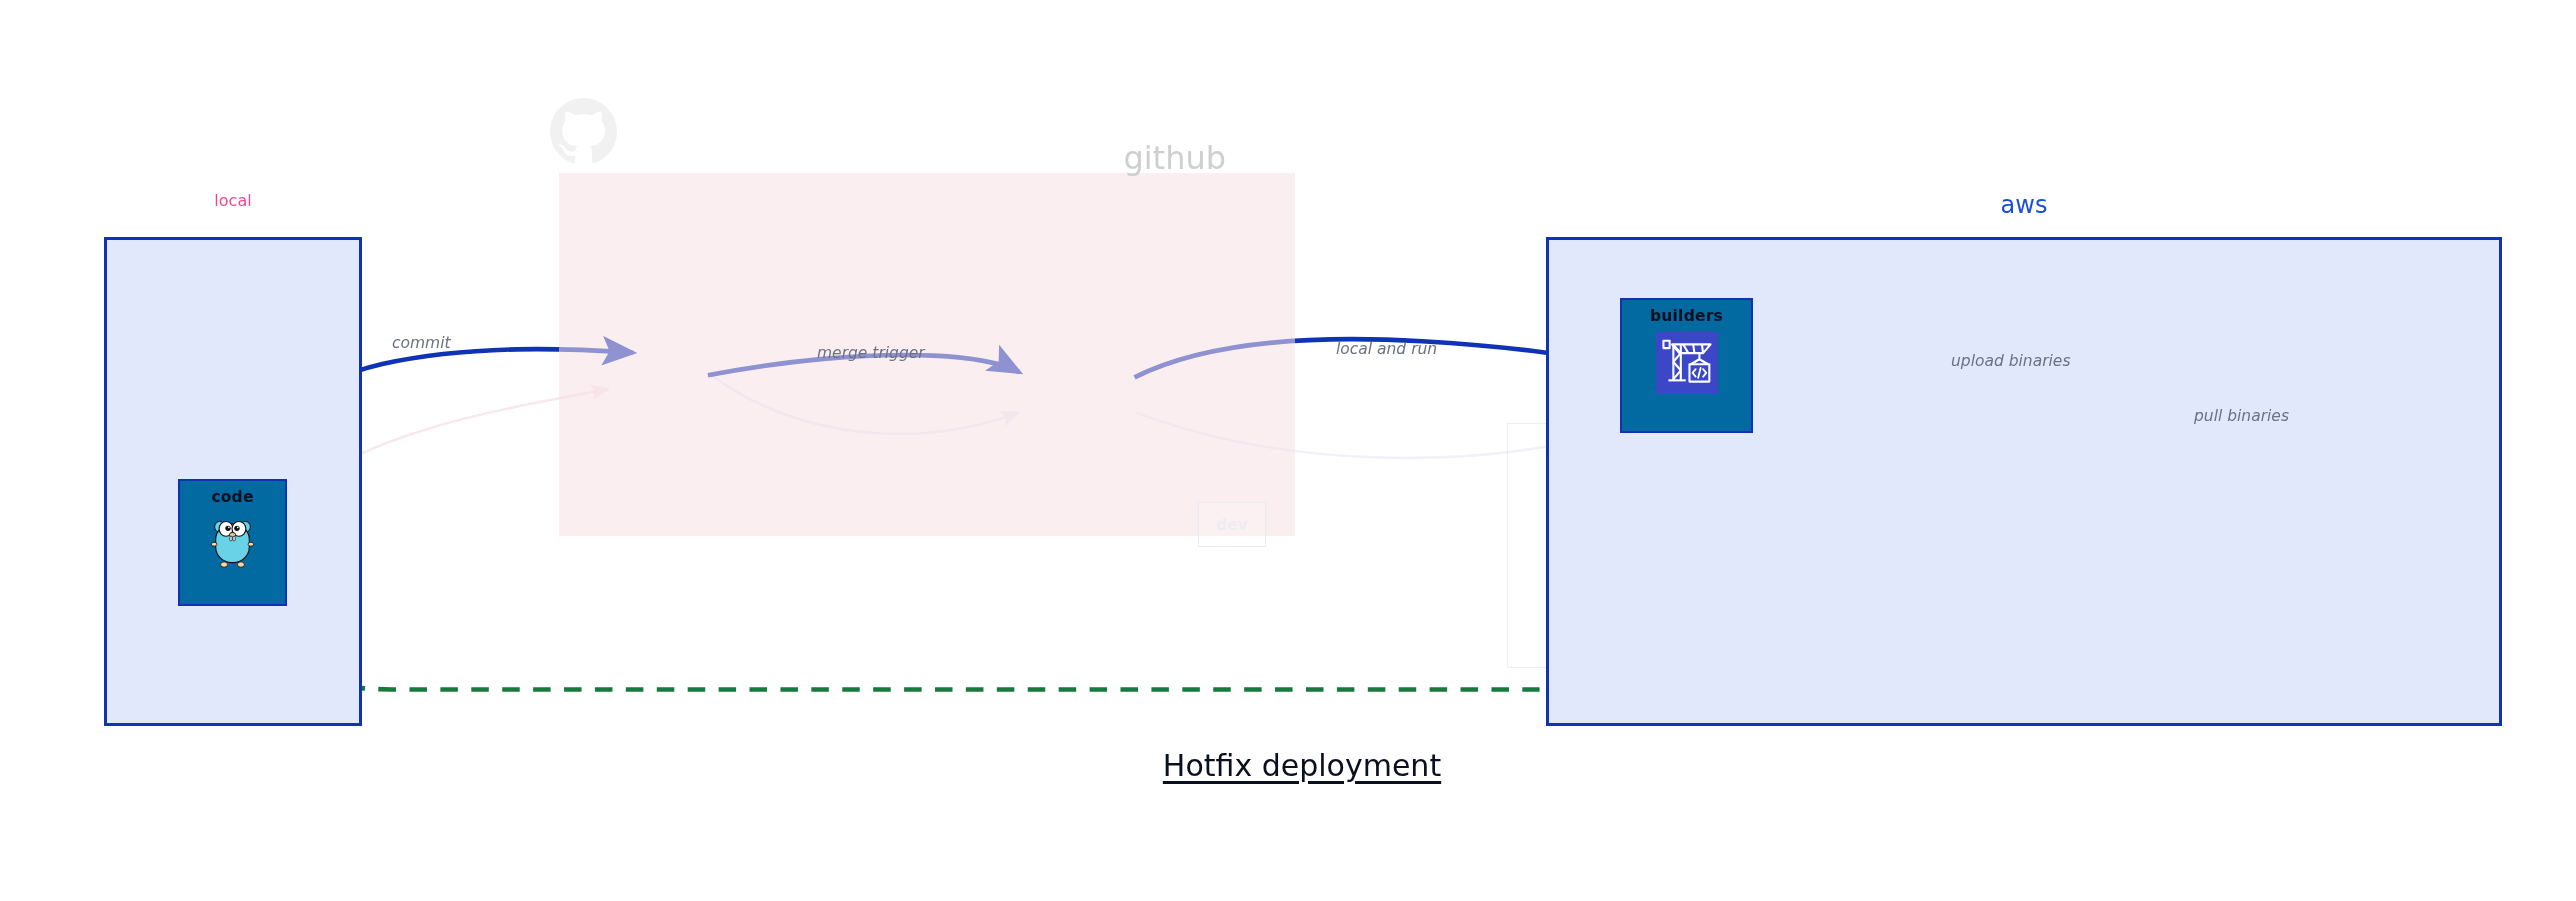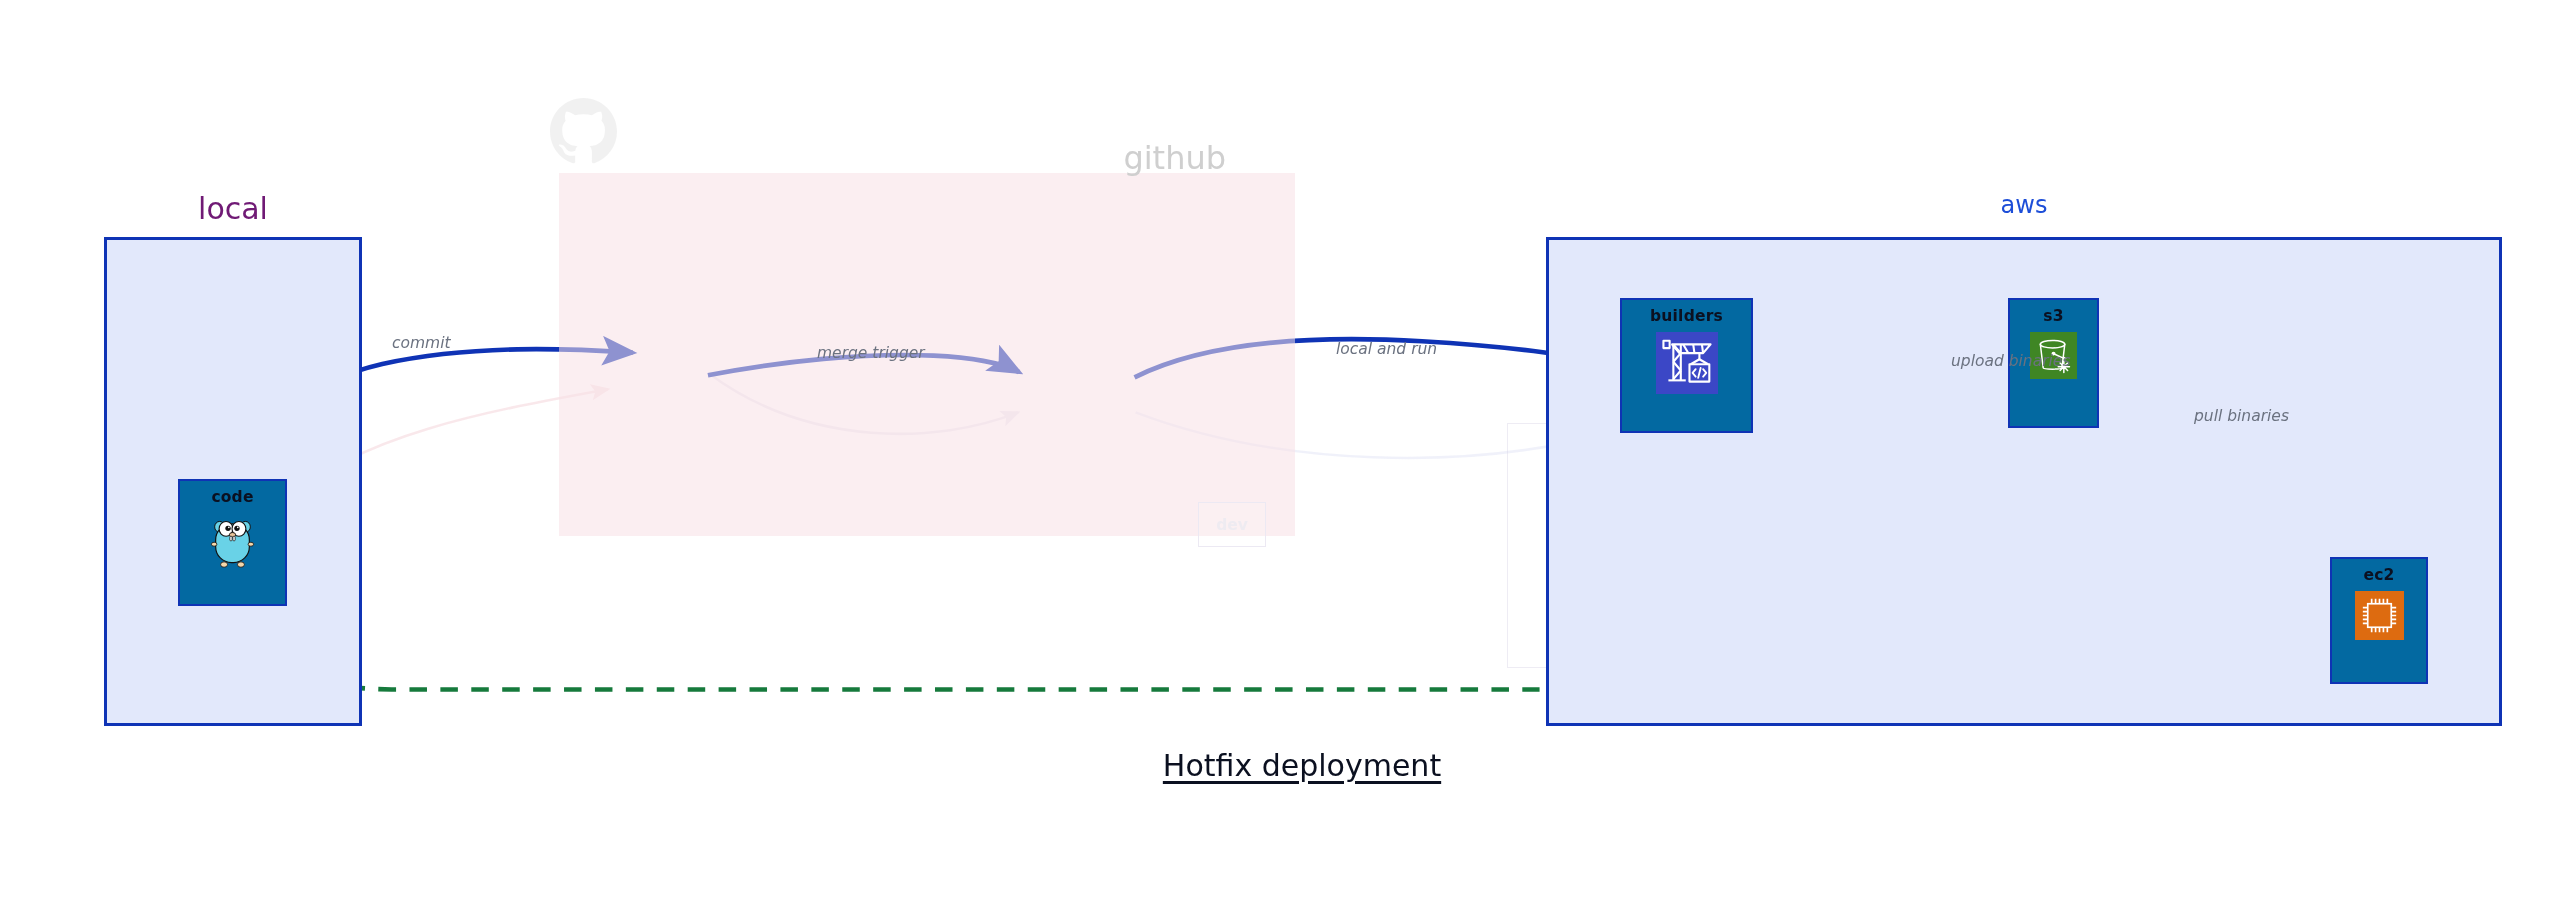--- a/index.html
+++ b/index.html
@@ -8,21 +8,21 @@
 
   #stage{position:absolute;left:0;top:0;width:2604px;height:902px;}
 
   
   .cluster{position:absolute;box-sizing:border-box;}
   .cluster-label{position:absolute;white-space:nowrap;text-align:center;
                  font-weight:400;color:#111827;}
 
   #local-cluster{left:104px;top:237px;width:258px;height:489px;
                  background:#e2e8fb;border:3.1px solid #0f33b5;}
-  #local-label{left:104px;top:191px;width:258px;font-size:30px;color:#701a75;}
+  #local-label{left:104px;top:191px;width:258px;font-size:16px;color:#ec4899;}
 
   #github-cluster{left:559px;top:173px;width:736px;height:363px;
                   background:#f8e0e5;border:none;opacity:.55;}
   #github-label{left:1092px;top:139px;width:134px;font-size:32px;
                 color:#cfcfcf;text-align:right;}
 
   #aws-cluster{left:1546px;top:237px;width:956px;height:489px;
                background:#e2e8fb;border:3.1px solid #0f33b5;}
   #aws-label{left:1546px;top:191px;width:956px;font-size:24px;color:#1d4ed8;}
 
@@ -190,52 +190,21 @@
         </g>
         <g stroke="#fff" stroke-width="3" fill="none" stroke-linecap="round" stroke-linejoin="round">
           <path d="M64,60 L59,66 L64,72"></path>
           <path d="M76,60 L81,66 L76,72"></path>
           <path d="M72,58 L68,74"></path>
         </g>
       </svg>
     </div>
   </div>
 
-  <div class="node" id="s3-node">
-    <div class="label">s3</div>
-    <div class="glyph">
-      <svg class="iconbox" viewBox="0 0 100 100">
-        <rect x="0" y="0" width="100" height="100" fill="#3f8624"></rect>
-        <g stroke="#fff" stroke-width="3.2" fill="none" stroke-linecap="round" stroke-linejoin="round">
-          <ellipse cx="48" cy="26" rx="26" ry="8"></ellipse>
-          <path d="M22,26 L28,76 C28,80 68,80 68,76 L74,26"></path>
-          <path d="M50,46 L72,56"></path>
-          <circle cx="50" cy="46" r="2.6" fill="#fff"></circle>
-          <path d="M72,52 L78,56 L72,60 Z" fill="#fff" stroke="none"></path>
-          <path d="M72,62 L72,86 M60,74 L84,74 M64,66 L80,82 M80,66 L64,82"></path>
-        </g>
-      </svg>
-    </div>
-  </div>
-
-  <div class="node" id="ec2-node">
-    <div class="label">ec2</div>
-    <div class="glyph">
-      <svg class="iconbox" viewBox="0 0 100 100">
-        <rect x="0" y="0" width="100" height="100" fill="#dd6b10"></rect>
-        <g stroke="#fff" stroke-width="3.4" fill="none">
-          <rect x="26" y="26" width="48" height="48"></rect>
-          <path d="M34,26 L34,16 M42,26 L42,16 M50,26 L50,16 M58,26 L58,16 M66,26 L66,16"></path>
-          <path d="M34,74 L34,84 M42,74 L42,84 M50,74 L50,84 M58,74 L58,84 M66,74 L66,84"></path>
-          <path d="M26,34 L16,34 M26,42 L16,42 M26,50 L16,50 M26,58 L16,58 M26,66 L16,66"></path>
-          <path d="M74,34 L84,34 M74,42 L84,42 M74,50 L84,50 M74,58 L84,58 M74,66 L84,66"></path>
-        </g>
-      </svg>
-    </div>
-  </div>
+
 
   <div class="edge-label" style="left:392px;top:334px;">commit</div>
   <div class="edge-label" style="left:817px;top:344px;">merge trigger</div>
   <div class="edge-label" style="left:1336px;top:340px;">local and run</div>
   <div class="edge-label" style="left:1907px;top:352px;margin-left:44px;">upload binaries</div>
   <div class="edge-label" style="left:2194px;top:407px;">pull binaries</div>
 
   <div id="diagram-title">Hotfix deployment</div>
 
 </div>

